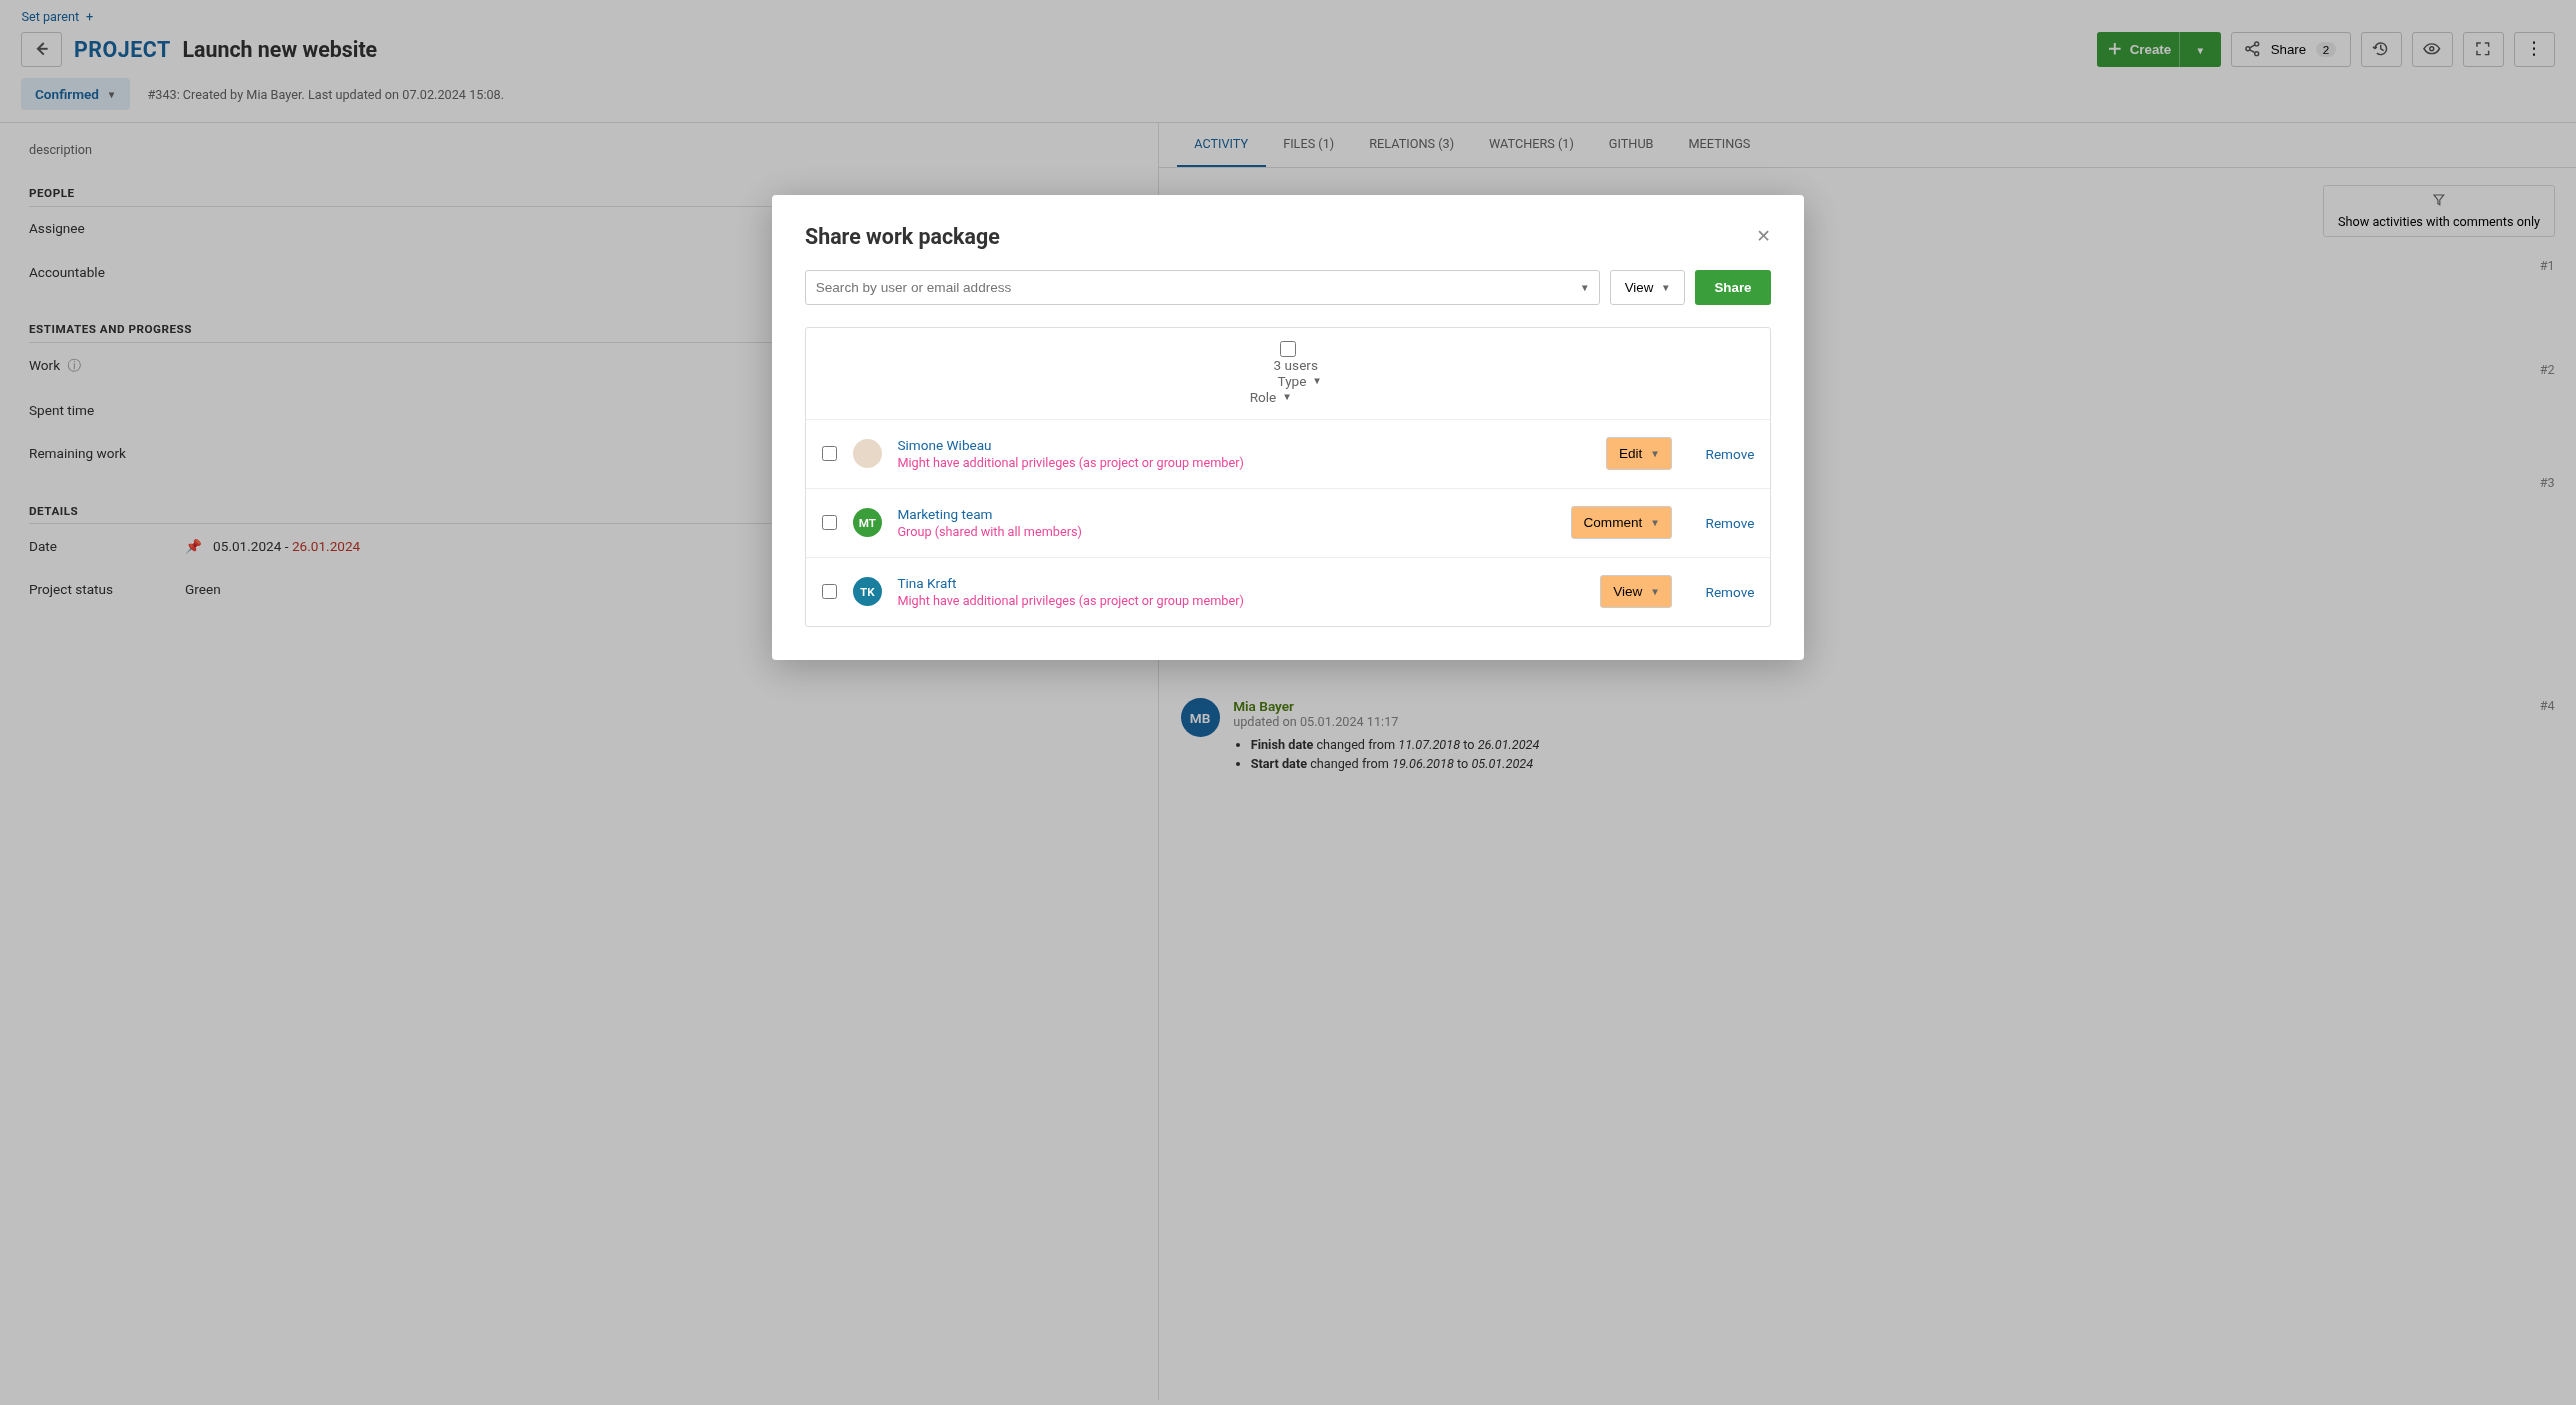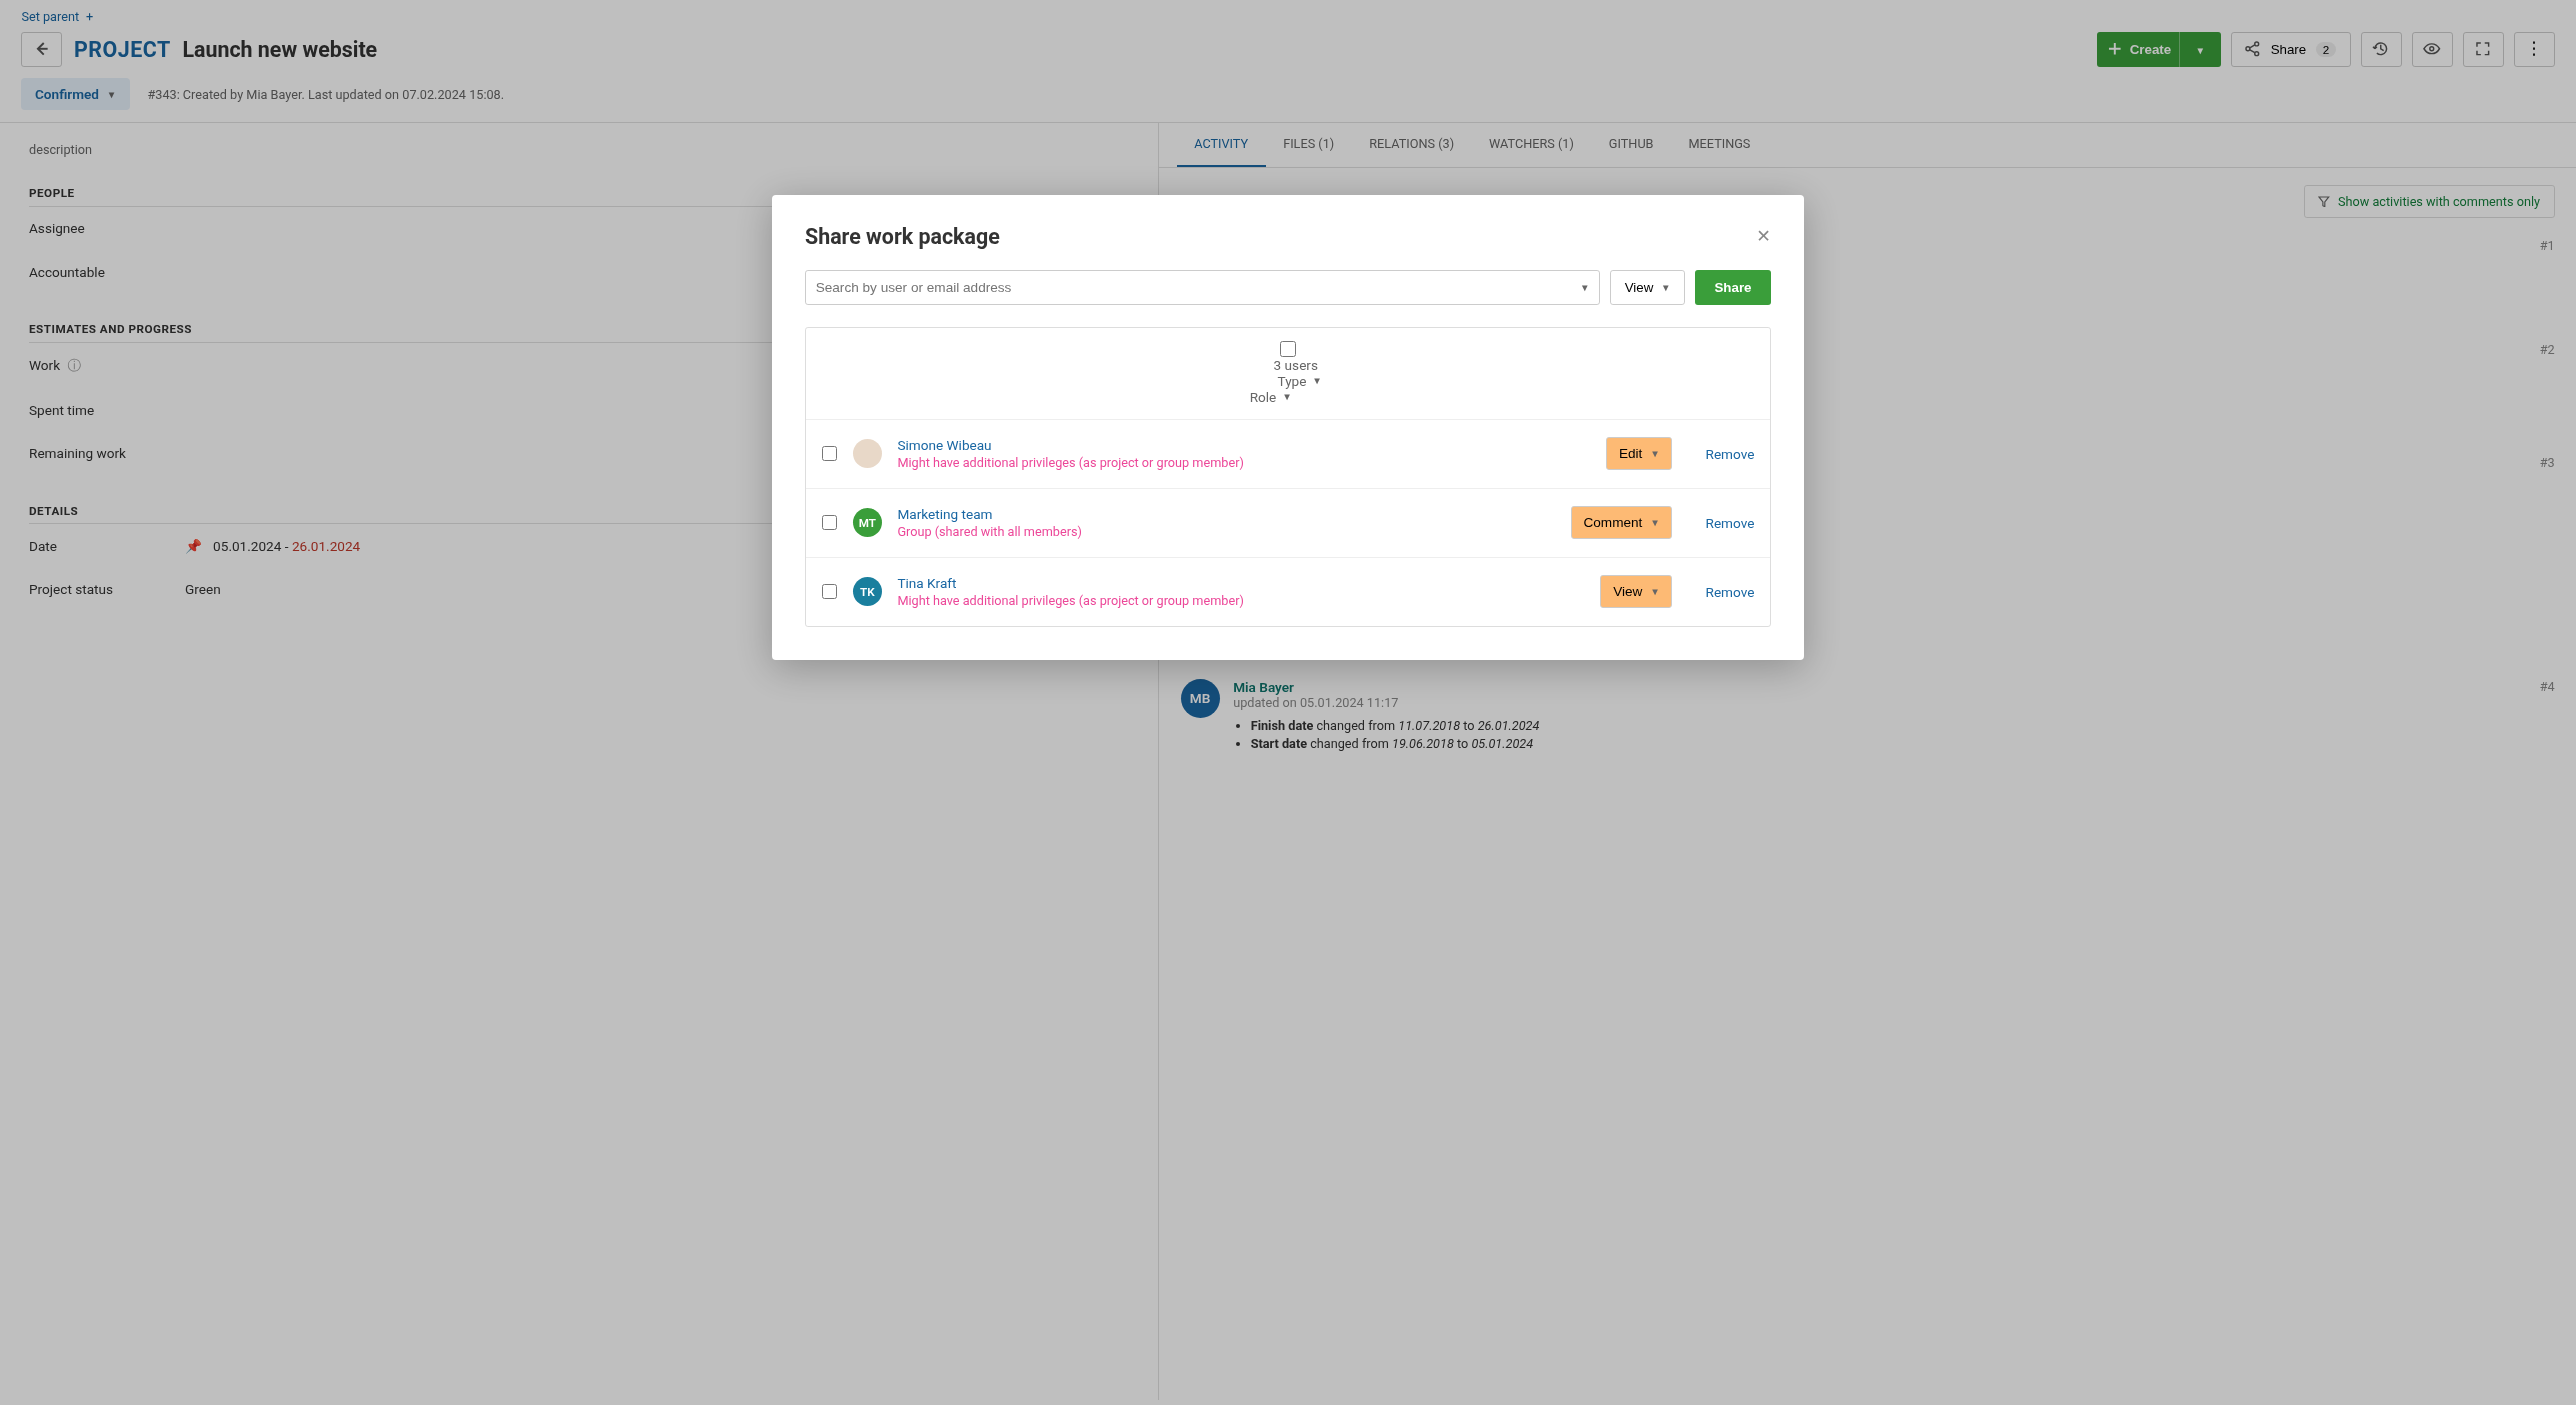--- a/index.html
+++ b/index.html
@@ -85,32 +85,32 @@
   font-size: 12.7px; color: #666; border-bottom: 2.9px solid transparent;
 }
 .tab.active { color: #1a67a3; border-bottom-color: #1a67a3; }
 
 
 .activity-body { padding: 17.5px 21.4px; overflow: hidden; }
 .activity-filter-row { display: flex; justify-content: space-between; align-items: center; margin-bottom: 19.5px; }
 .activity-date { color: #999; font-size: 14.6px; }
 .filter-pill {
   border: 1px solid #ddd; border-radius: 2.9px; padding: 7.8px 13.6px;
-  display: flex; align-items: center; gap: 7.8px; color: #15803d; font-size: 12.7px;
+  display: flex; align-items: center; gap: 7.8px; color: #000000; font-size: 12.7px; flex-direction: column;
 }
 .entry { display: flex; gap: 13.6px; margin: 23.4px 0; }
 .avatar {
   width: 39px; height: 39px; border-radius: 50%;
   display: flex; align-items: center; justify-content: center;
   font-weight: 600; color: #fff; flex-shrink: 0; font-size: 13.6px;
 }
 .avatar.mb { background: #1a67a3; }
 .entry-body { flex: 1; }
 .entry-head { display: flex; justify-content: space-between; }
-.entry-user { color: #0f766e; font-weight: 600; }
+.entry-user { color: #4d7c0f; font-weight: 600; }
 .entry-time { color: #888; font-size: 12.7px; }
 .entry-num { color: #888; font-size: 12.7px; }
 .entry-lines { list-style: disc; margin: 7.8px 0 0 17.5px; color: #333; font-size: 12.7px; }
 .entry-lines li { margin: 3.9px 0; }
 .entry-lines b { font-weight: 700; }
 .entry-lines i { font-style: italic; }
 
 
 .overlay {
   position: fixed; inset: 0; background: rgba(0,0,0,.25);

